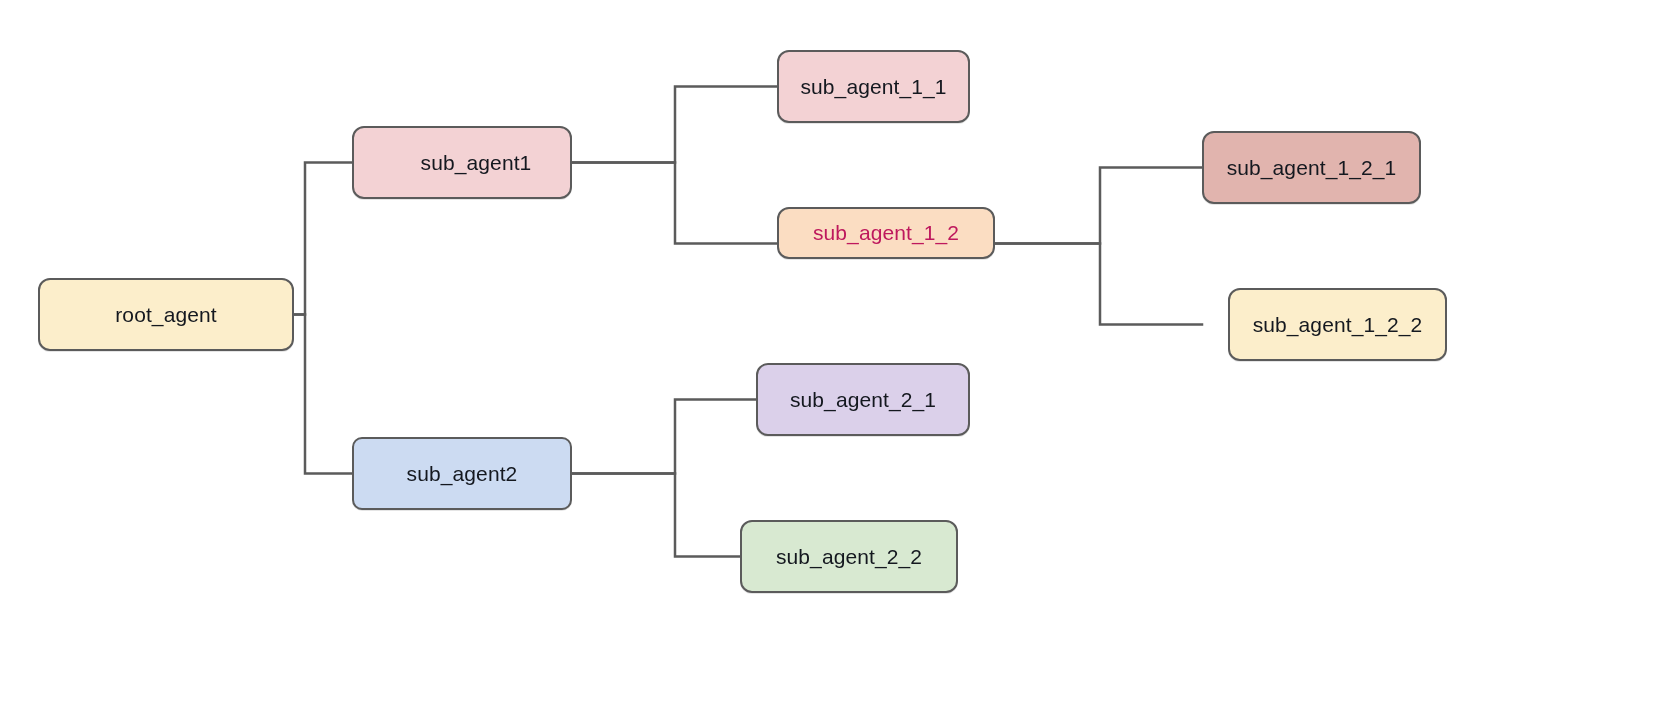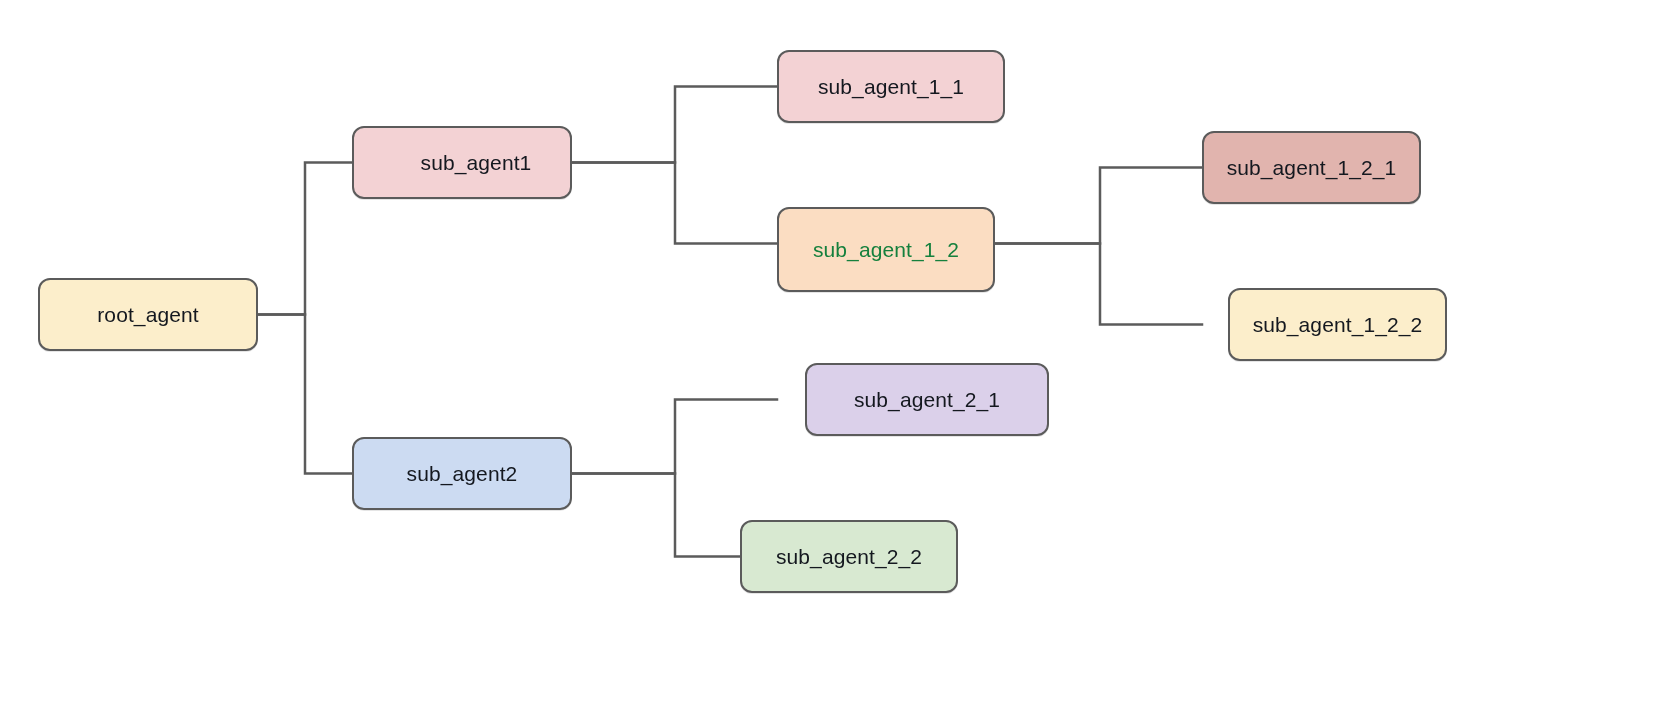--- a/index.html
+++ b/index.html
@@ -53,36 +53,36 @@
       <path d="M 258 314.5 H 305 V 162.5 H 352" fill="none" stroke="#5b5b5b" stroke-width="2.5" stroke-linecap="square" stroke-linejoin="miter"></path>
       <path d="M 258 314.5 H 305 V 473.5 H 352" fill="none" stroke="#5b5b5b" stroke-width="2.5" stroke-linecap="square" stroke-linejoin="miter"></path>
       <path d="M 572 162.5 H 675 V 86.5 H 777" fill="none" stroke="#5b5b5b" stroke-width="2.5" stroke-linecap="square" stroke-linejoin="miter"></path>
       <path d="M 572 162.5 H 675 V 243.5 H 777" fill="none" stroke="#5b5b5b" stroke-width="2.5" stroke-linecap="square" stroke-linejoin="miter"></path>
       <path d="M 572 473.5 H 675 V 399.5 H 777" fill="none" stroke="#5b5b5b" stroke-width="2.5" stroke-linecap="square" stroke-linejoin="miter"></path>
       <path d="M 572 473.5 H 675 V 556.5 H 777" fill="none" stroke="#5b5b5b" stroke-width="2.5" stroke-linecap="square" stroke-linejoin="miter"></path>
       <path d="M 995 243.5 H 1100 V 167.5 H 1202" fill="none" stroke="#5b5b5b" stroke-width="2.5" stroke-linecap="square" stroke-linejoin="miter"></path>
       <path d="M 995 243.5 H 1100 V 324.5 H 1202" fill="none" stroke="#5b5b5b" stroke-width="2.5" stroke-linecap="square" stroke-linejoin="miter"></path>
     </svg>
   <div id="node-layer">
-      <div class="node" style="left: 38px; top: 278px; width: 220px; height: 73px; background: rgb(252, 238, 203); border-color: rgb(91, 91, 91); color: rgb(20, 24, 31);">
+      <div class="node" style="left: 38px; top: 278px; width: 256px; height: 73px; background: rgb(252, 238, 203); border-color: rgb(91, 91, 91); color: rgb(20, 24, 31);">
         <span class="node-label">root_agent</span>
       </div>
       <div class="node" style="left: 352px; top: 126px; width: 220px; height: 73px; background: rgb(243, 210, 212); border-color: rgb(91, 91, 91); color: rgb(20, 24, 31); padding-left: 28px;">
         <span class="node-label">sub_agent1</span>
       </div>
-      <div class="node" style="left: 352px; top: 437px; width: 220px; height: 73px; background: rgb(204, 219, 242); border-color: rgb(91, 91, 91); color: rgb(20, 24, 31);">
+      <div class="node" style="left: 352px; top: 437px; width: 220px; height: 73px; background: rgb(204, 219, 242); border-color: rgb(91, 91, 91); color: rgb(20, 24, 31); border-radius: 10px;">
         <span class="node-label">sub_agent2</span>
       </div>
-      <div class="node" style="left: 777px; top: 50px; width: 228px; height: 73px; background: rgb(243, 210, 212); border-color: rgb(91, 91, 91); color: rgb(20, 24, 31);">
+      <div class="node" style="left: 777px; top: 50px; width: 193px; height: 73px; background: rgb(243, 210, 212); border-color: rgb(91, 91, 91); color: rgb(20, 24, 31);">
         <span class="node-label">sub_agent_1_1</span>
       </div>
-      <div class="node" style="left: 777px; top: 207px; width: 218px; height: 85px; background: rgb(251, 221, 194); border-color: rgb(91, 91, 91); color: #15803d;">
+      <div class="node" style="left: 777px; top: 207px; width: 218px; height: 52px; background: rgb(251, 221, 194); border-color: rgb(91, 91, 91); color: #be185d;">
         <span class="node-label">sub_agent_1_2</span>
       </div>
-      <div class="node" style="left: 805px; top: 363px; width: 244px; height: 73px; background: rgb(219, 208, 234); border-color: rgb(91, 91, 91); color: rgb(20, 24, 31);">
+      <div class="node" style="left: 756px; top: 363px; width: 214px; height: 73px; background: rgb(219, 208, 234); border-color: rgb(91, 91, 91); color: rgb(20, 24, 31);">
         <span class="node-label">sub_agent_2_1</span>
       </div>
       <div class="node" style="left: 740px; top: 520px; width: 218px; height: 73px; background: rgb(216, 233, 209); border-color: rgb(91, 91, 91); color: rgb(20, 24, 31);">
         <span class="node-label">sub_agent_2_2</span>
       </div>
       <div class="node" style="left: 1202px; top: 131px; width: 219px; height: 73px; background: rgb(225, 180, 174); border-color: rgb(91, 91, 91); color: rgb(20, 24, 31); text-align: center;">
         <span class="node-label">sub_agent_1_2_1</span>
       </div>
       <div class="node" style="left: 1202px; top: 288px; width: 219px; height: 73px; background: rgb(252, 238, 203); border-color: rgb(91, 91, 91); color: rgb(20, 24, 31); margin-left: 26px;">
         <span class="node-label">sub_agent_1_2_2</span>

